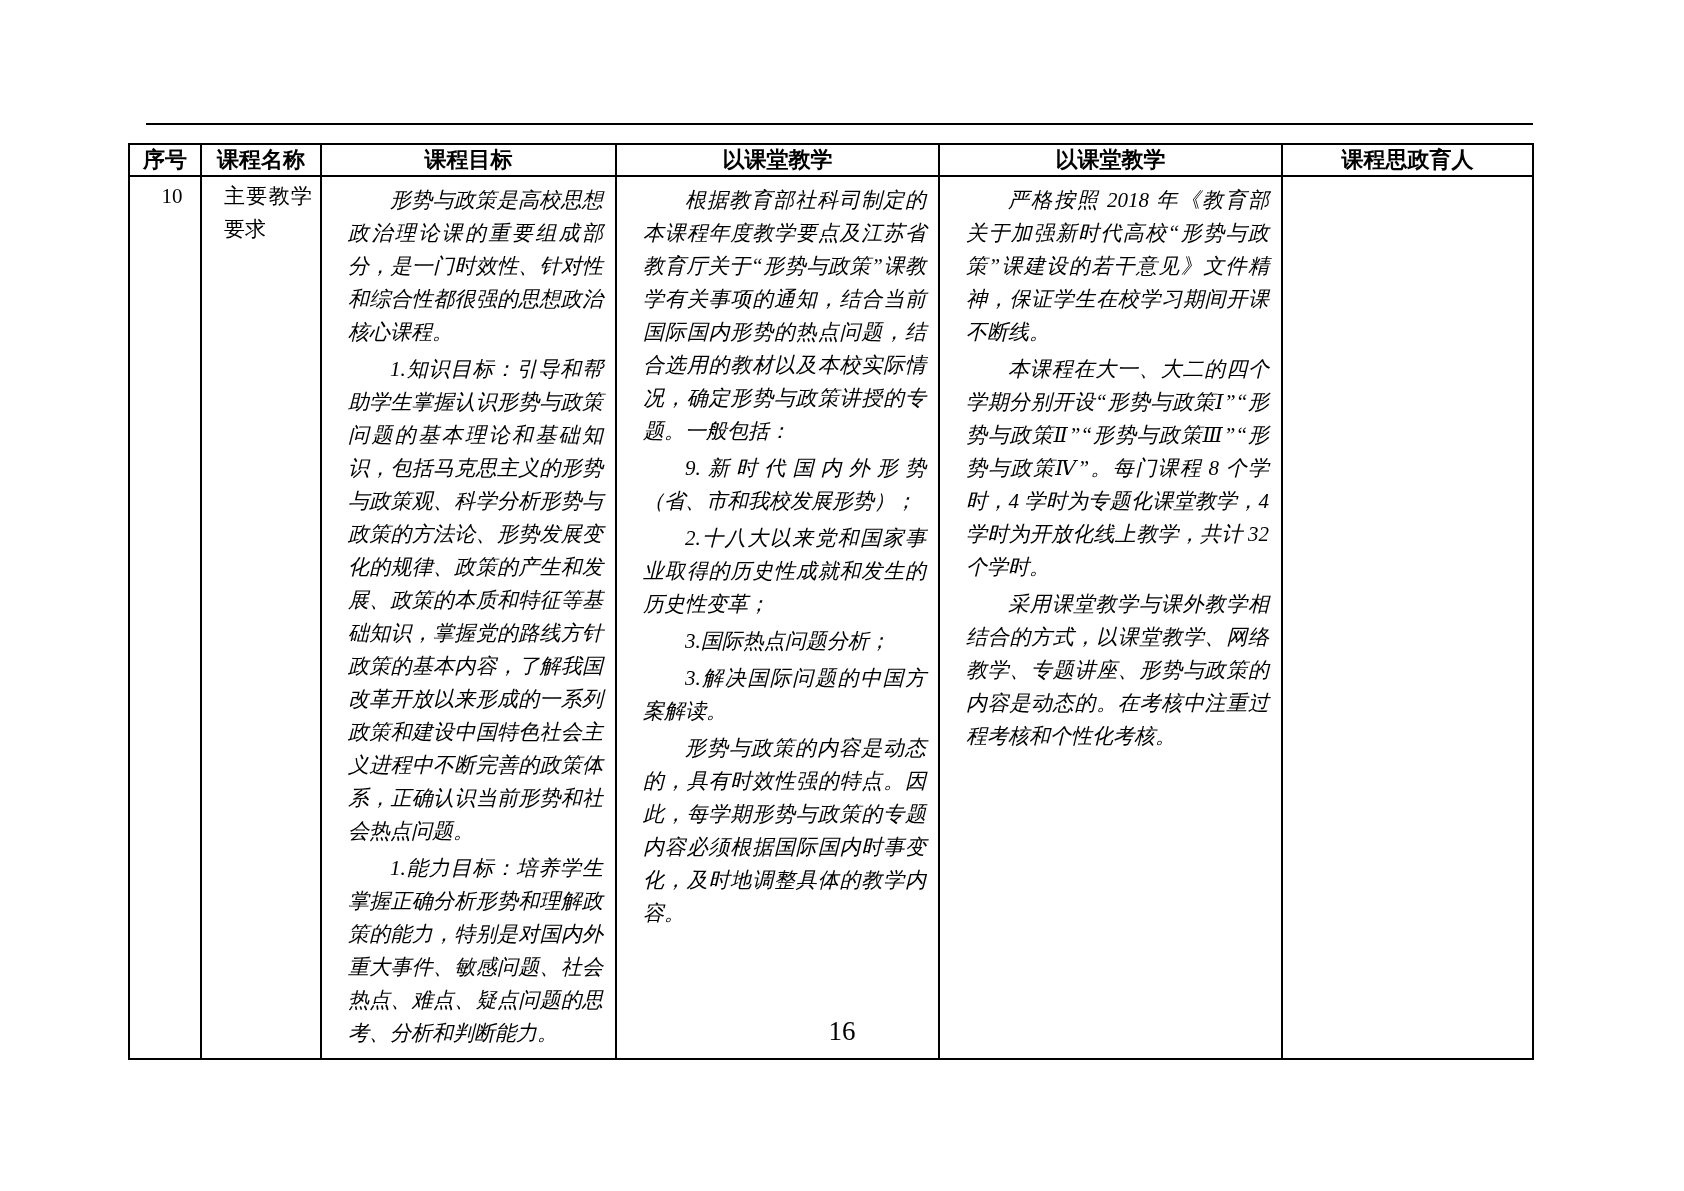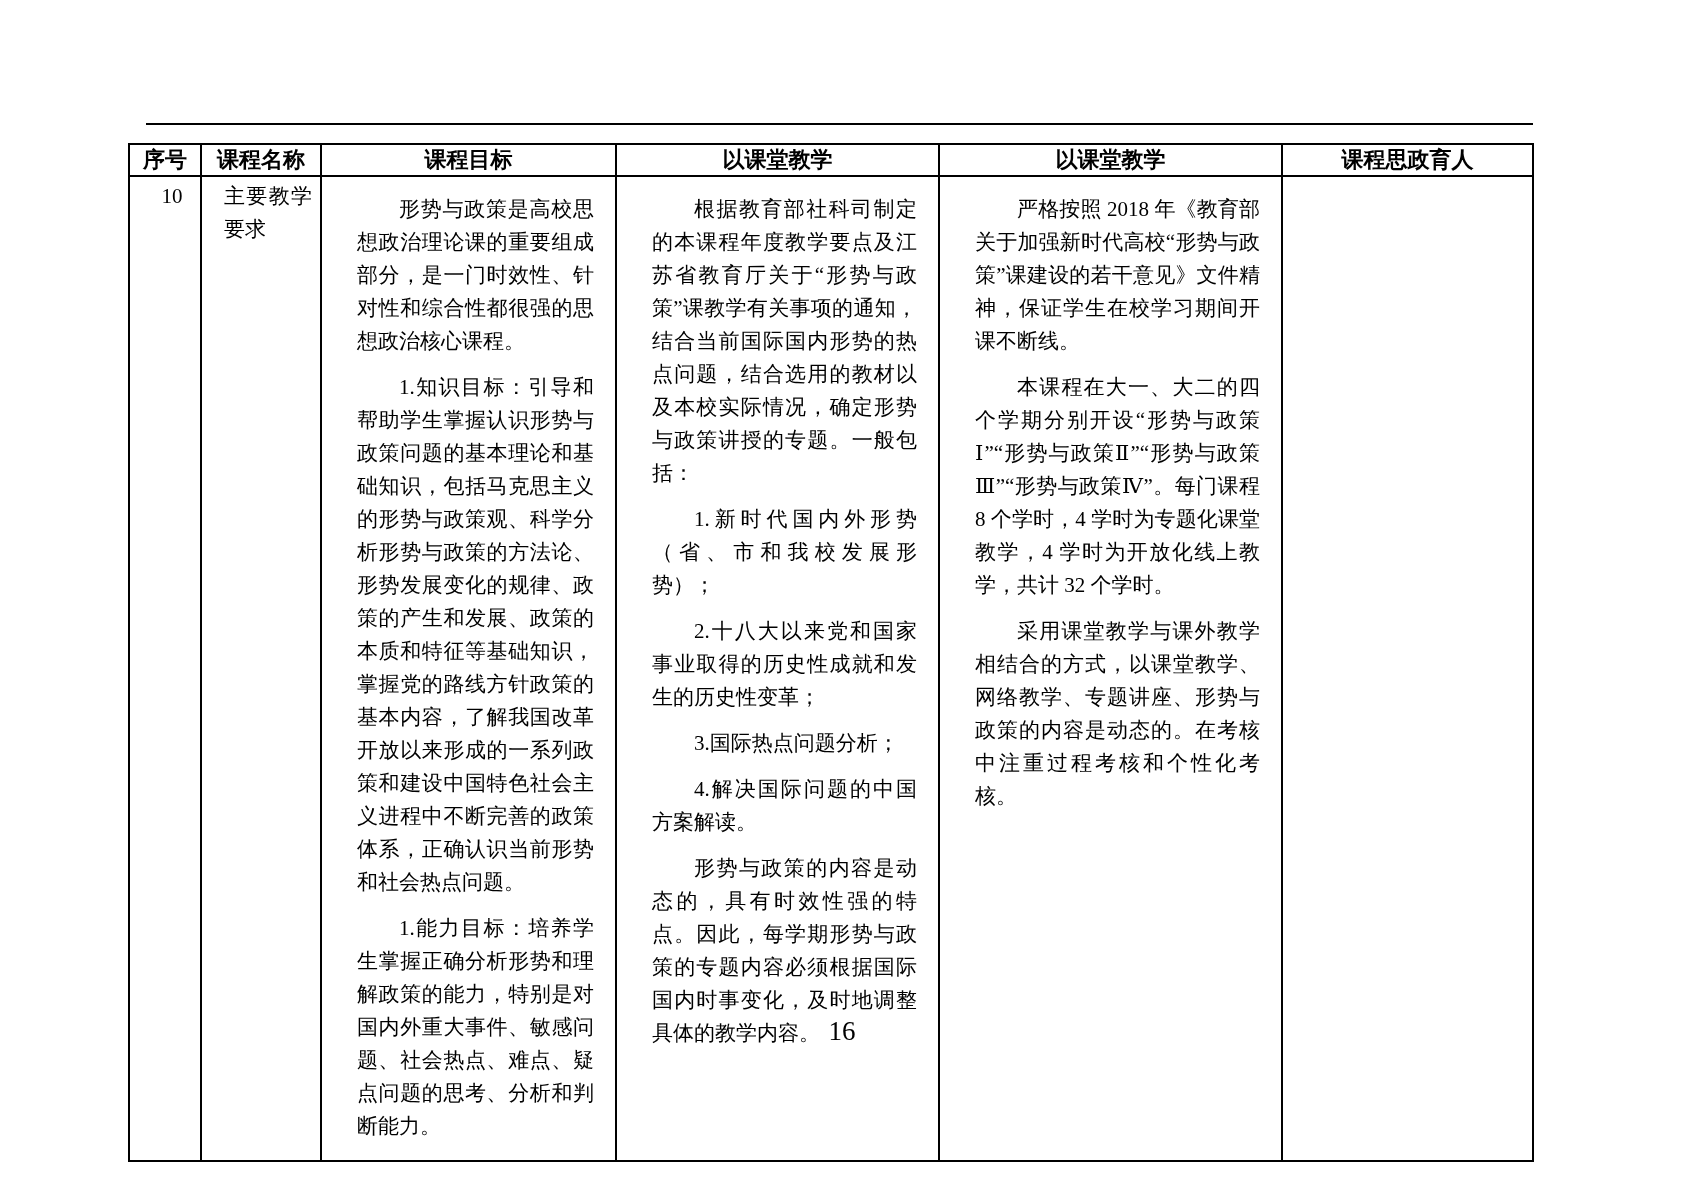--- a/index.html
+++ b/index.html
@@ -42,21 +42,22 @@
   tr.data-row { height: 818px; }
   td.seq-cell { text-align: center; }
   td.justify-cell {
     text-align: justify;
     text-align-last: left;
     text-justify: inter-ideograph;
     word-break: break-all;
   }
   td.justify-cell p {
     text-indent: 2em;
-    margin: 13px;
+    margin: 4px;
+    font-style: italic;
   }
   .page-number {
     position: absolute;
     top: 1016px; left: 0;
     width: 100%;
     text-align: center;
     font-size: 27px;
   }
 </style>
 </head>
@@ -87,24 +88,24 @@
     <tr class="data-row">
       <td class="seq-cell">10</td>
       <td class="justify-cell">主要教学要求</td>
       <td class="justify-cell">
         <p>形势与政策是高校思想政治理论课的重要组成部分，是一门时效性、针对性和综合性都很强的思想政治核心课程。</p>
         <p>1.知识目标：引导和帮助学生掌握认识形势与政策问题的基本理论和基础知识，包括马克思主义的形势与政策观、科学分析形势与政策的方法论、形势发展变化的规律、政策的产生和发展、政策的本质和特征等基础知识，掌握党的路线方针政策的基本内容，了解我国改革开放以来形成的一系列政策和建设中国特色社会主义进程中不断完善的政策体系，正确认识当前形势和社会热点问题。</p>
         <p>1.能力目标：培养学生掌握正确分析形势和理解政策的能力，特别是对国内外重大事件、敏感问题、社会热点、难点、疑点问题的思考、分析和判断能力。</p>
       </td>
       <td class="justify-cell">
         <p>根据教育部社科司制定的本课程年度教学要点及江苏省教育厅关于“形势与政策”课教学有关事项的通知，结合当前国际国内形势的热点问题，结合选用的教材以及本校实际情况，确定形势与政策讲授的专题。一般包括：</p>
-        <p>1.新时代国内外形势（省、市和我校发展形势）；</p>
+        <p>9.新时代国内外形势（省、市和我校发展形势）；</p>
         <p>2.十八大以来党和国家事业取得的历史性成就和发生的历史性变革；</p>
         <p>3.国际热点问题分析；</p>
-        <p>4.解决国际问题的中国方案解读。</p>
+        <p>3.解决国际问题的中国方案解读。</p>
         <p>形势与政策的内容是动态的，具有时效性强的特点。因此，每学期形势与政策的专题内容必须根据国际国内时事变化，及时地调整具体的教学内容。</p>
       </td>
       <td class="justify-cell">
         <p>严格按照 2018 年《教育部关于加强新时代高校“形势与政策”课建设的若干意见》文件精神，保证学生在校学习期间开课不断线。</p>
         <p>本课程在大一、大二的四个学期分别开设“形势与政策Ⅰ”“形势与政策Ⅱ”“形势与政策Ⅲ”“形势与政策Ⅳ”。每门课程 8 个学时，4 学时为专题化课堂教学，4 学时为开放化线上教学，共计 32 个学时。</p>
         <p>采用课堂教学与课外教学相结合的方式，以课堂教学、网络教学、专题讲座、形势与政策的内容是动态的。在考核中注重过程考核和个性化考核。</p>
       </td>
       <td class="justify-cell"></td>
     </tr>
   </tbody>

